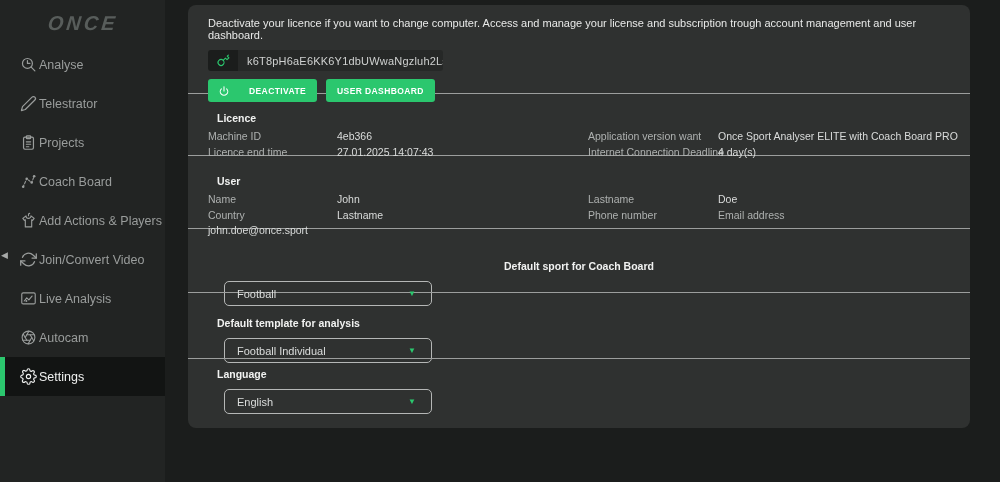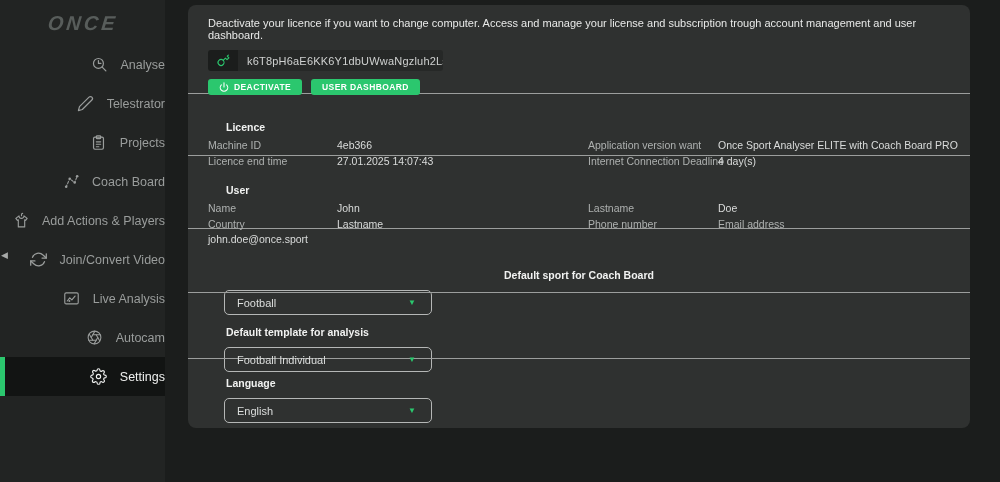--- a/index.html
+++ b/index.html
@@ -16,23 +16,23 @@
   .sidebar {
     width:165px; flex-shrink:0; background:#222423;
     position:relative; display:flex; flex-direction:column;
   }
   .logo {
     margin:12px auto 10px; font-size:20px; font-weight:800; font-style:italic;
     letter-spacing:3px; color:#585d5b; transform:skewX(-6deg);
     user-select:none;
   }
   .nav-item {
-    height:39px; display:flex; align-items:center; gap:12px;
+    height:39px; display:flex; align-items:center; gap:2px;
     border-left:5px solid transparent; padding-left:14px;
-    color:#9a9d9c; font-size:12.5px; cursor:pointer; white-space:nowrap;justify-content:flex-end;
+    color:#9a9d9c; font-size:12.5px; cursor:pointer; white-space:nowrap;
   }
   .nav-item.active {
     background:#121413; border-left-color:#2bc76e; color:#eff0ef;
   }
   .nav-icon { width:18px; height:18px; display:flex; align-items:center; justify-content:center; flex-shrink:0; }
   .nav-icon svg { display:block; }
   .collapse {
     position:absolute; left:1px; top:251px; color:#a7a9a8; font-size:9px; line-height:1;
     cursor:pointer;
   }
@@ -49,27 +49,27 @@
   .sec1 { height:88px; padding-top:12px; }
   .intro { margin:0; font-size:11px; color:#e8e9e8; }
   .keybar { display:flex; width:235px; height:21px; margin-top:9px; border-radius:3px; overflow:hidden; cursor:text; }
   .keyicon { width:30px; background:#1b1d1c; display:flex; align-items:center; justify-content:center; flex-shrink:0; }
   .keytext {
     flex:1; background:#262827; color:#cfd1d0; font-size:11px;
     display:flex; align-items:center; padding-left:9px; letter-spacing:.2px; white-space:nowrap;
   }
   .btnrow { margin-top:8px; display:flex; gap:9px; }
   .btn {
-    height:16px; background:#2bc76e; border:none; border-radius:3px; color:#fff;
+    height:23px; background:#2bc76e; border:none; border-radius:3px; color:#fff;
     font-size:8.5px; font-weight:bold; letter-spacing:.4px;
-    display:inline-flex; align-items:center; gap:5px; padding:0 11px;
+    display:inline-flex; align-items:center; gap:20px; padding:0 11px;
     font-family:"Liberation Sans", sans-serif; cursor:pointer;
   }
 
-  .sec h3 { margin:18px; font-size:10.5px; font-weight:bold; color:#f1f2f1; }
+  .sec h3 { margin:9px; font-size:10.5px; font-weight:bold; color:#f1f2f1; }
   .sec2 { height:62px; padding-top:9px; }
   .sec3 { height:73px; padding-top:10px; }
   .sec2 h3, .sec3 h3 { margin-bottom:5px; }
   .grid {
     display:grid; grid-template-columns:129px 251px 130px 1fr;
     font-size:10.5px; line-height:15.5px; white-space:nowrap;
   }
   .lbl { color:#aeb1b0; }
   .val { color:#dadcdb; }
 

